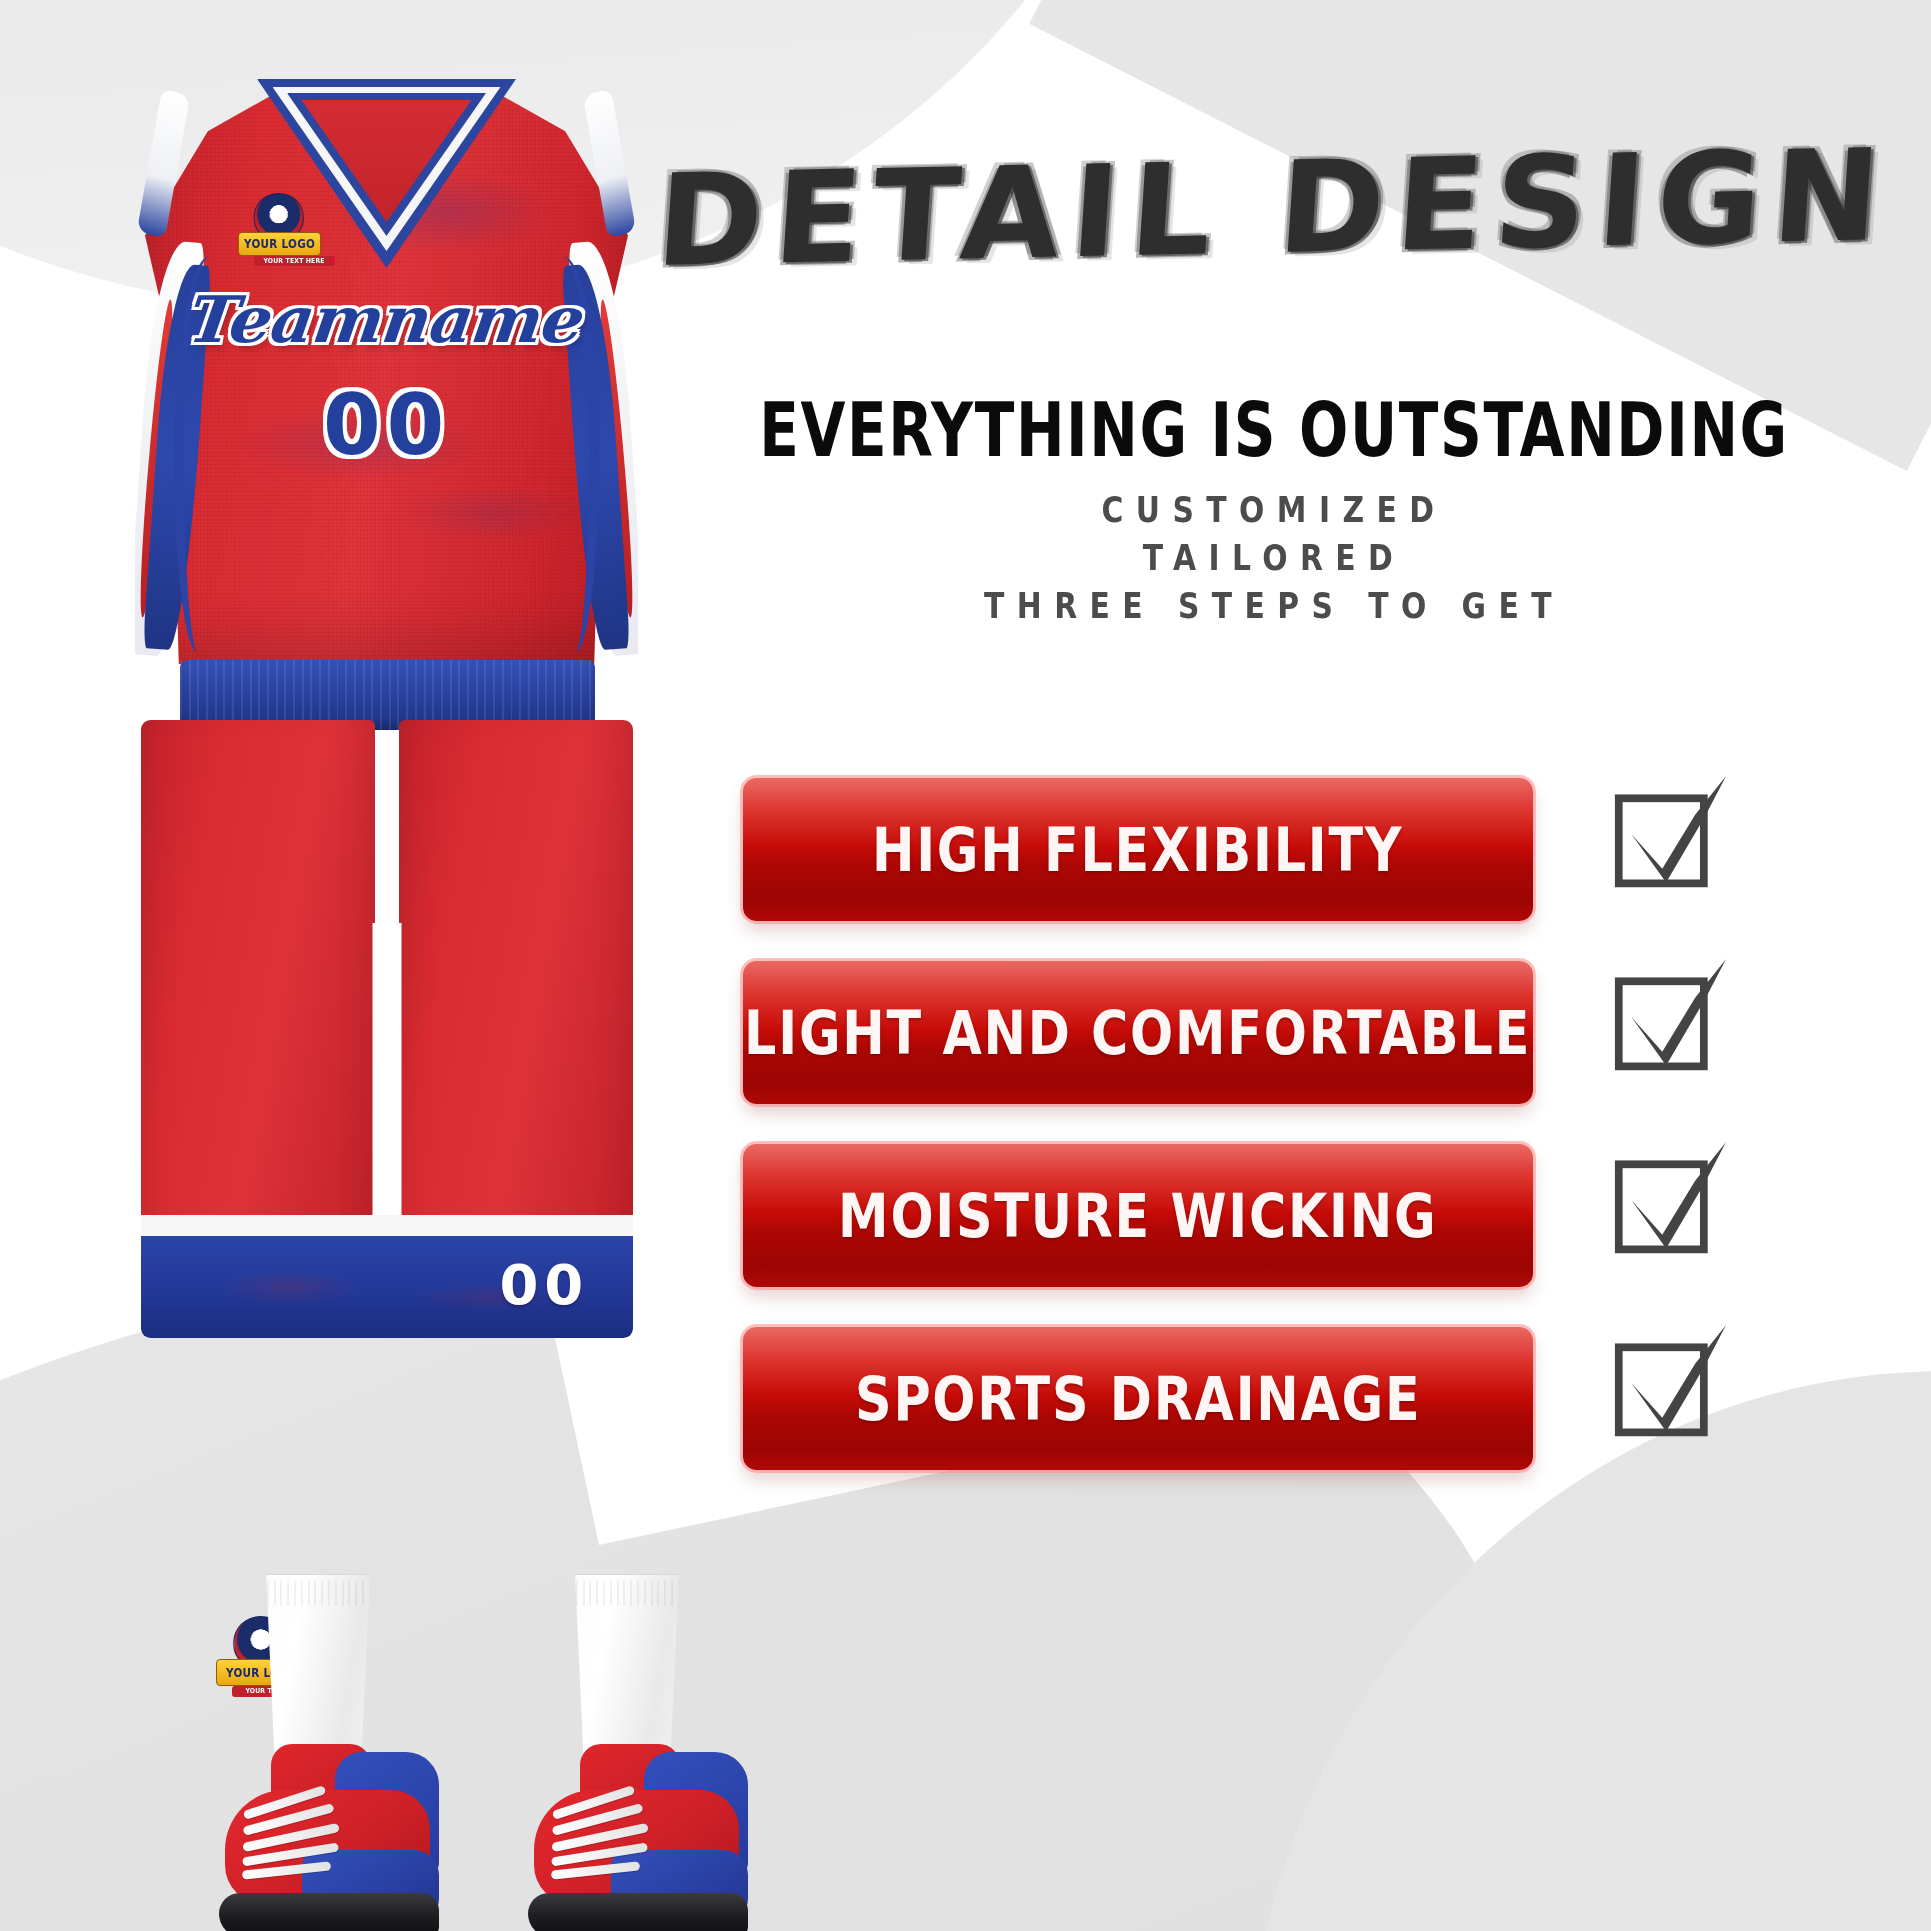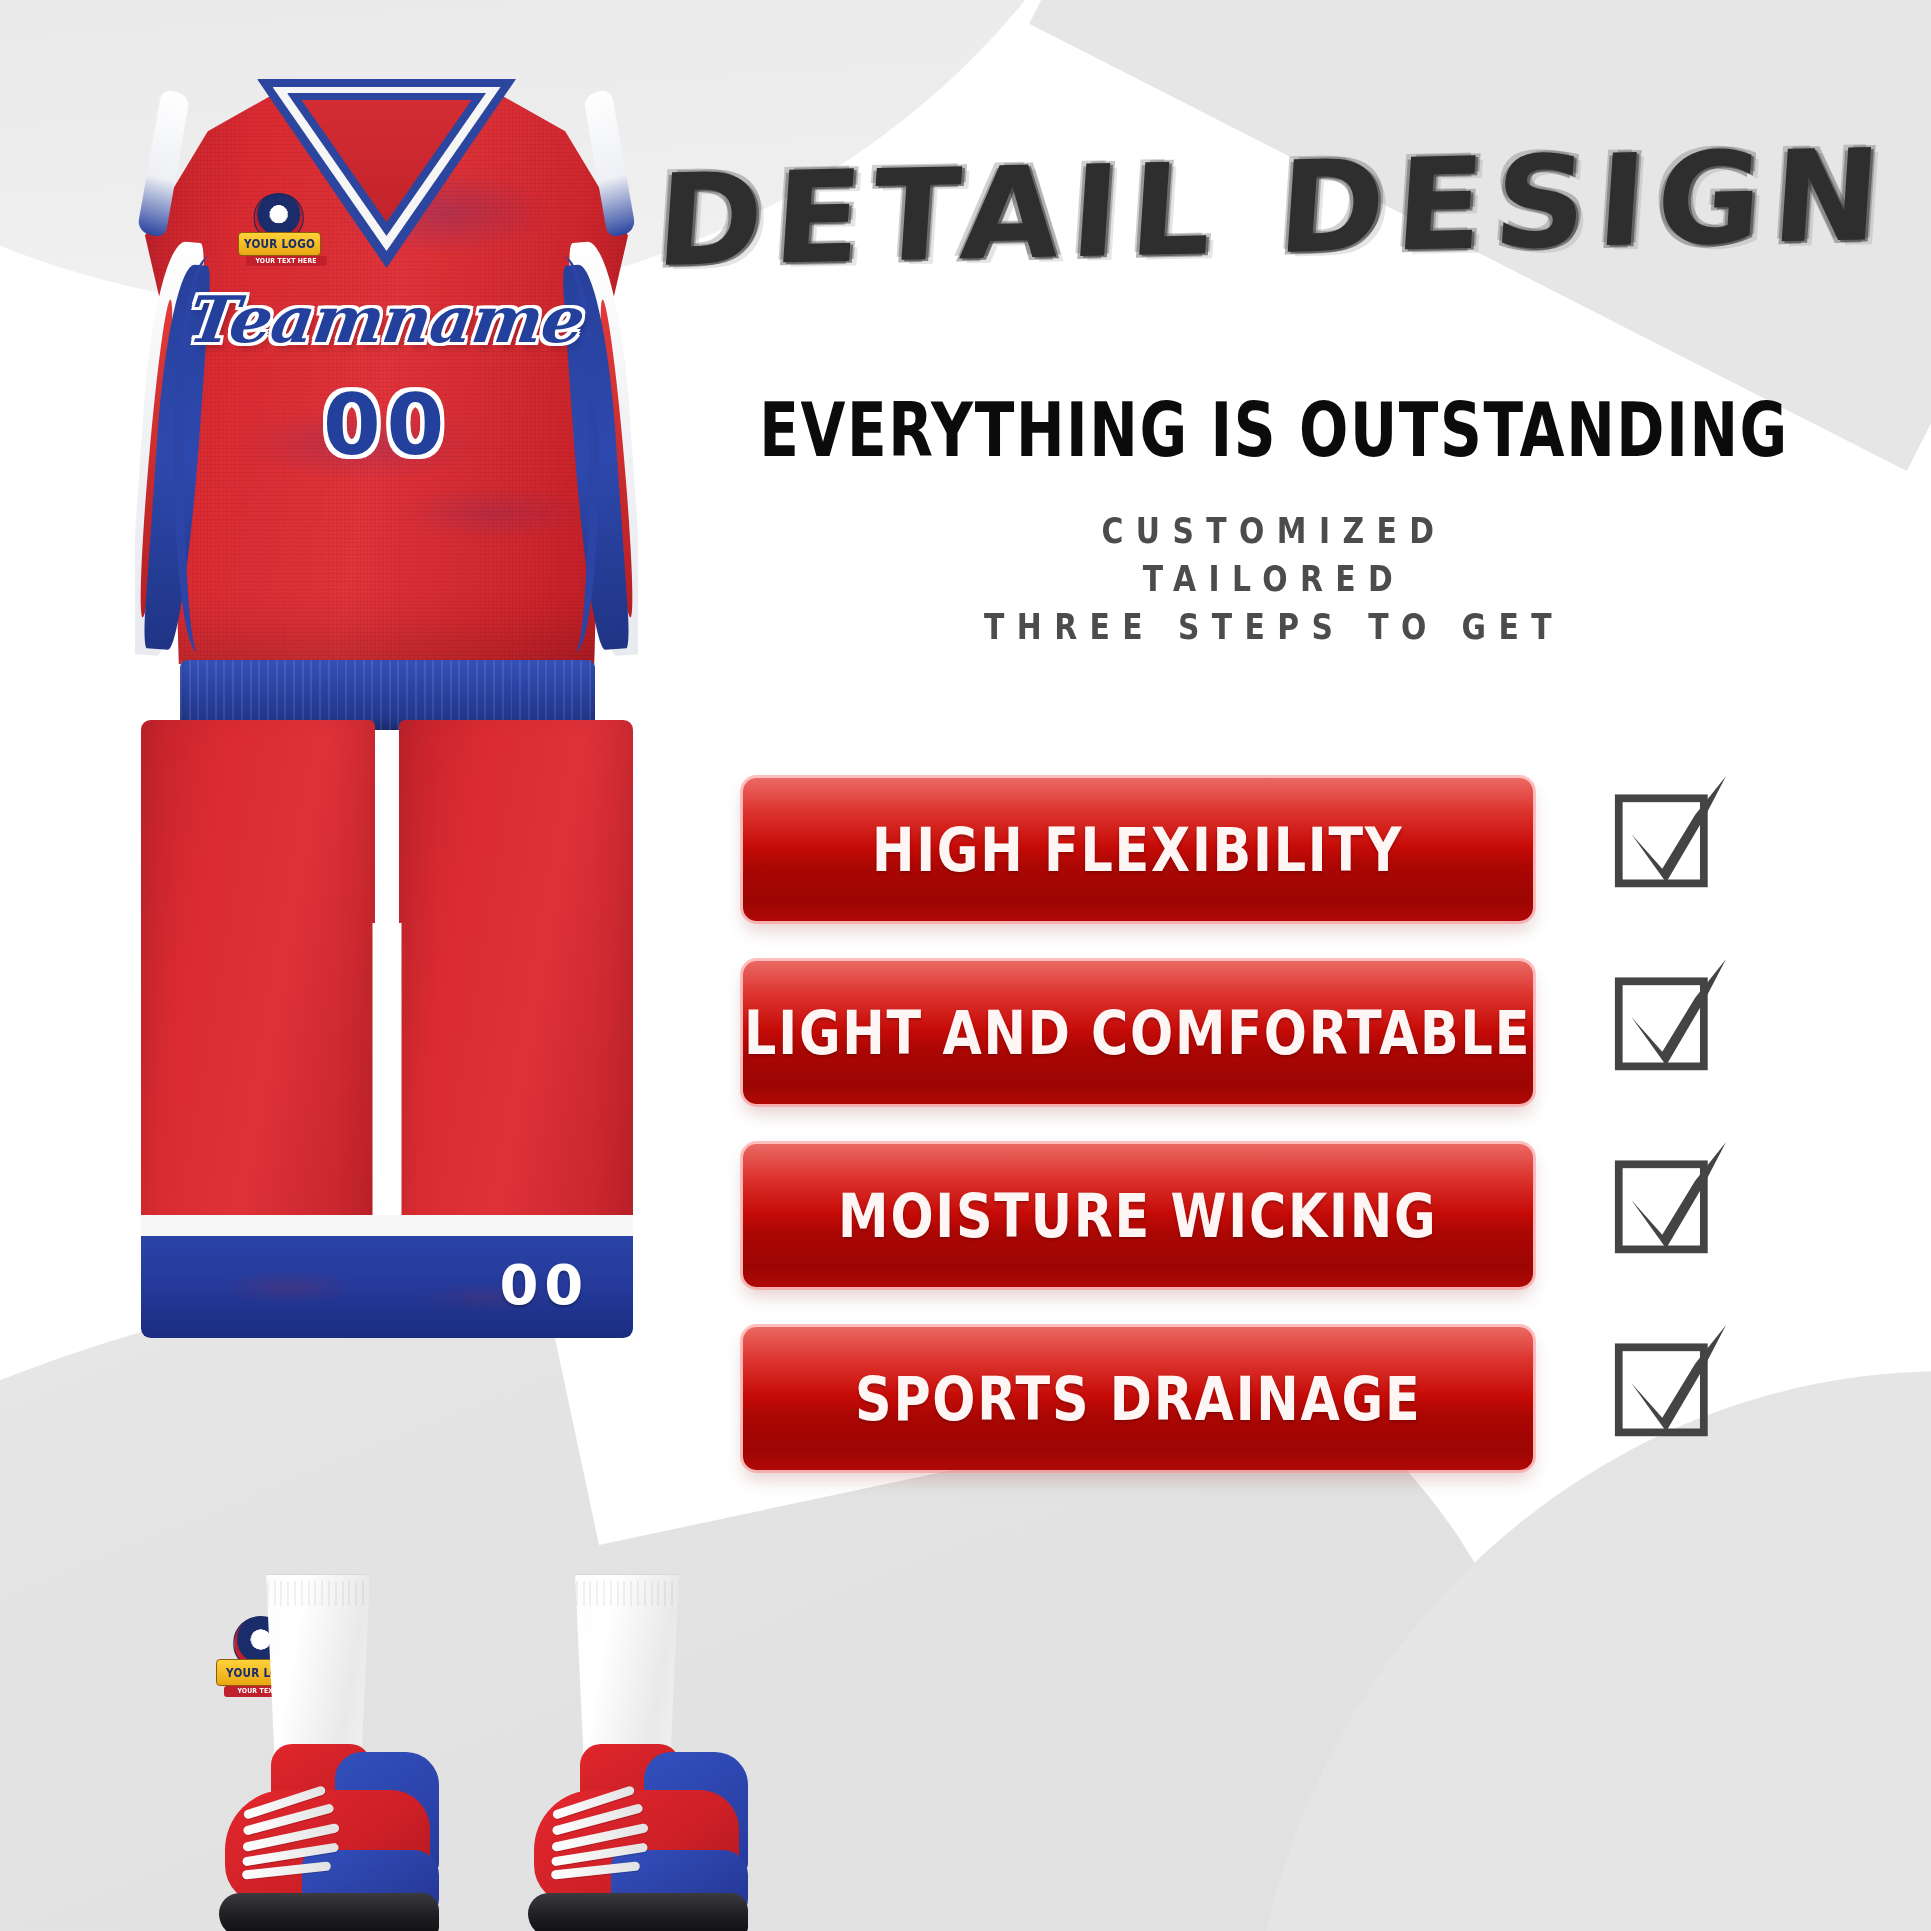--- a/index.html
+++ b/index.html
@@ -72,21 +72,21 @@
     font-family:"DejaVu Sans Condensed","Liberation Sans Narrow","Liberation Sans", sans-serif;
     font-weight:bold;
     font-size:75px;
     letter-spacing:1.9px;
     color:#0b0b0b;
     transform:scaleX(.86);
     white-space:nowrap;
   }
 
   .sub-lines{
-    position:absolute;left:0;top:507px;width:1274px;
+    position:absolute;left:0;top:486px;width:1274px;
     text-align:center;
   }
   .sub-line{
     font-family:"DejaVu Sans Condensed","Liberation Sans", sans-serif;
     font-weight:bold;
     font-size:36px;
     letter-spacing:13.5px;
     color:#4c4c4c;
     line-height:1.34;
     transform:scaleX(.92);
@@ -266,21 +266,21 @@
     border:1.9px solid #8d5c06;
     border-radius:3.9px;
     display:flex;align-items:center;justify-content:center;
   }
   .lp-banner span{
     font-family:"DejaVu Sans","Liberation Sans",sans-serif;
     font-weight:bold;font-size:11.6px;color:#1b2c6b;letter-spacing:0.3px;
     transform:scaleX(.9);white-space:nowrap;
   }
   .lp-sub{
-    position:absolute;left:8px;bottom:0;width:100%;height:14%;
+    position:absolute;left:16px;bottom:0;width:100%;height:14%;
     background:#c0202c;border-radius:2.9px;
     display:flex;align-items:center;justify-content:center;
   }
   .lp-sub span{
     font-family:"DejaVu Sans","Liberation Sans",sans-serif;
     font-weight:bold;font-size:6.8px;color:#ffffff;letter-spacing:0.2px;
     transform:scaleX(.9);white-space:nowrap;
   }
 
   

